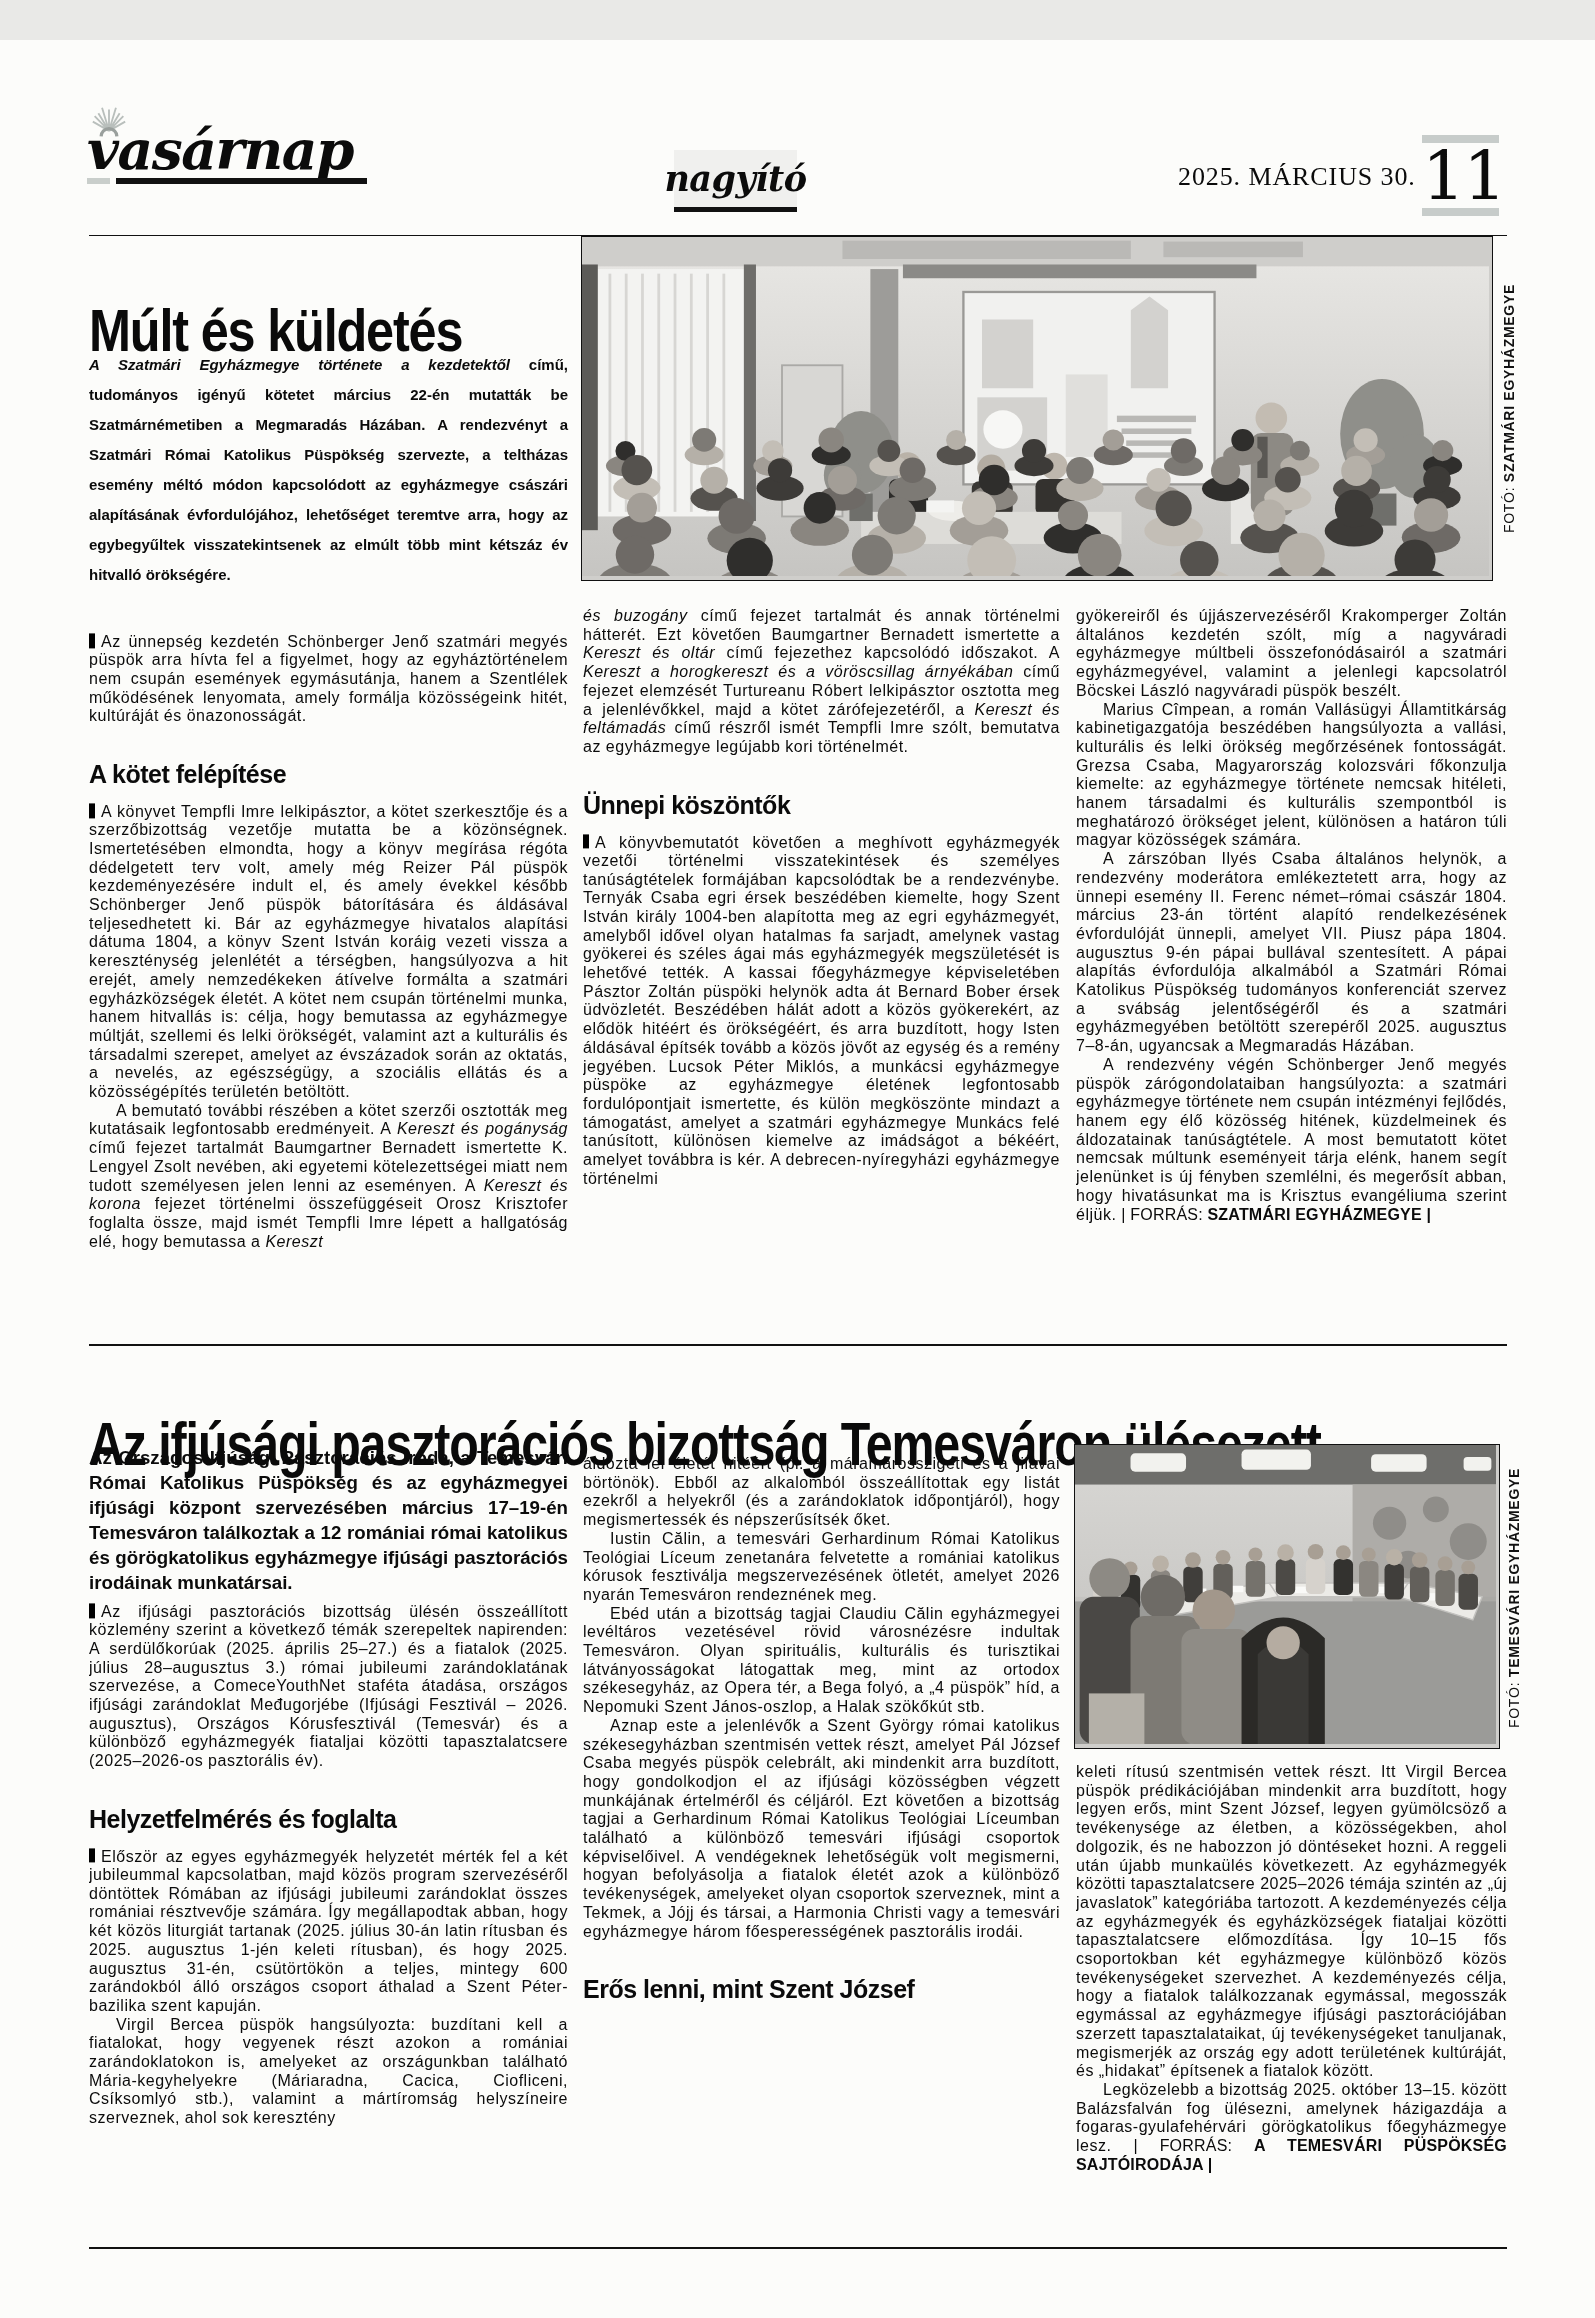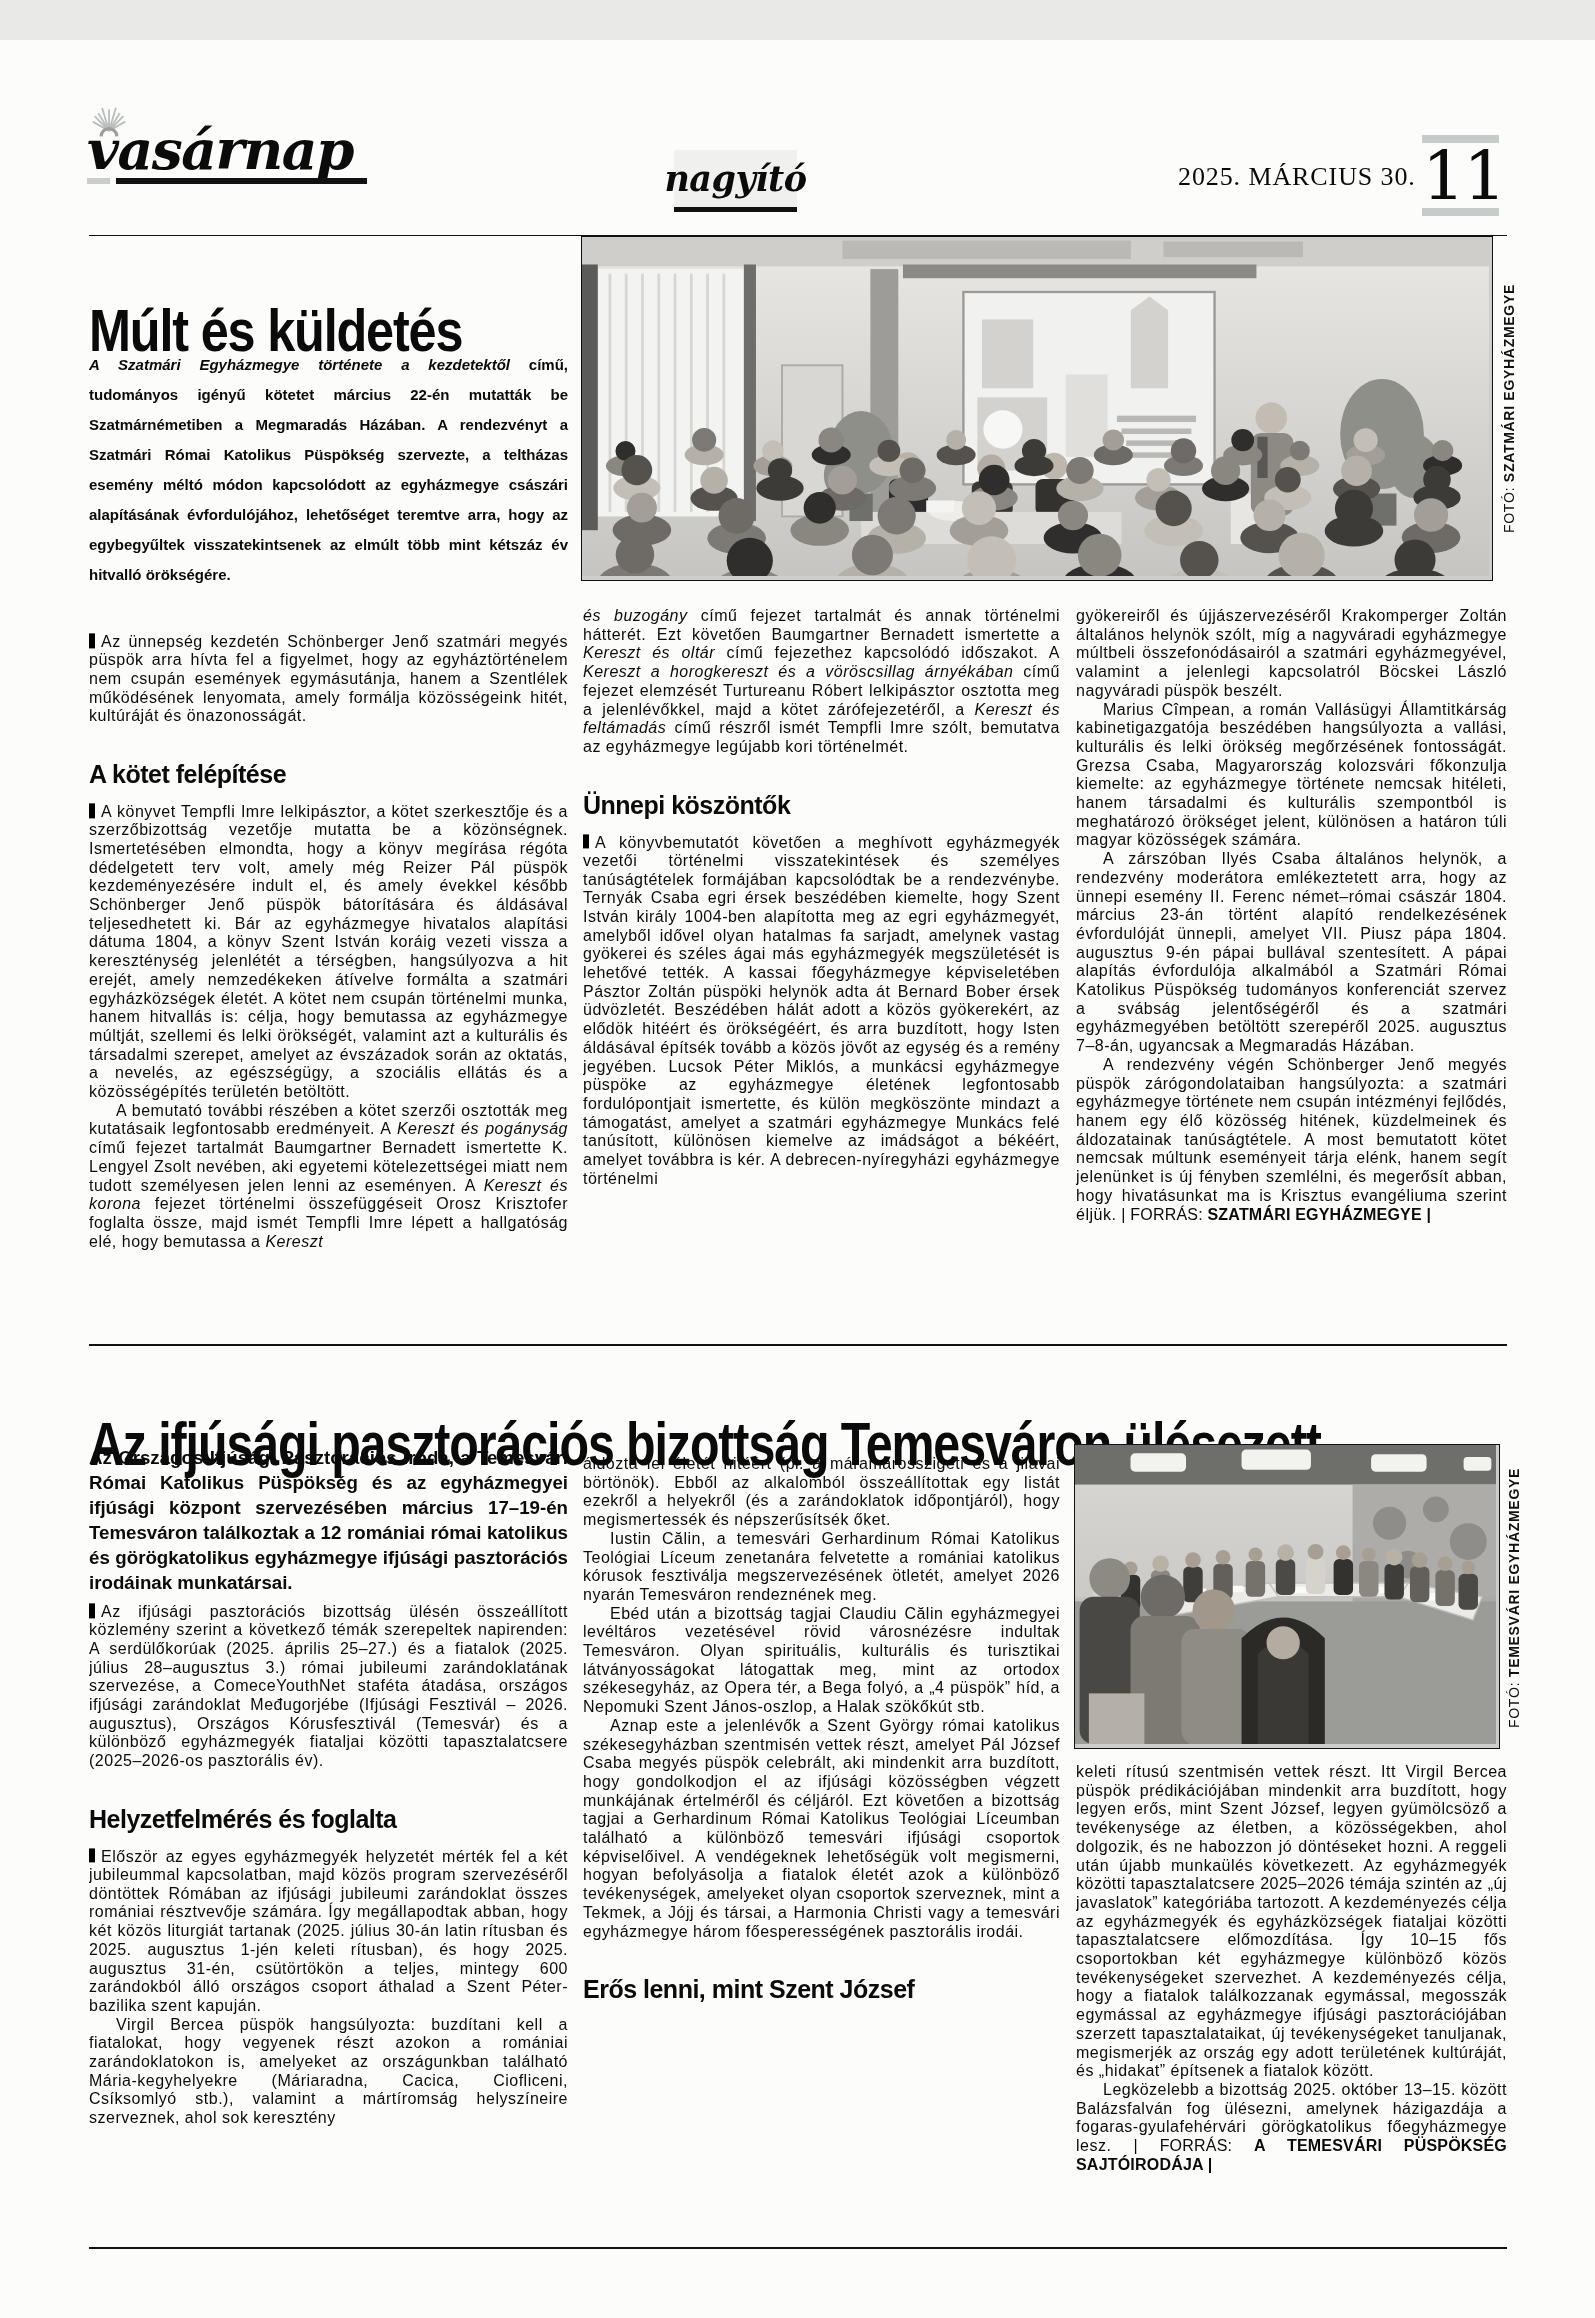--- a/index.html
+++ b/index.html
@@ -280,21 +280,21 @@
       <h3>A kötet felépítése</h3>
       <p class="marked ">A könyvet Tempfli Imre lelkipásztor, a kötet szerkesztője és a szerzőbizottság vezetője mutatta be a közönségnek. Ismertetésében elmondta, hogy a könyv megírása régóta dédelgetett terv volt, amely még Reizer Pál püspök kezdeményezésére indult el, és amely évekkel később Schönberger Jenő püspök bátorítására és áldásával teljesedhetett ki. Bár az egyházmegye hivatalos alapítási dátuma 1804, a könyv Szent István koráig vezeti vissza a kereszténység jelenlétét a térségben, hangsúlyozva a hit erejét, amely nemzedékeken átívelve formálta a szatmári egyházközségek életét. A kötet nem csupán történelmi munka, hanem hitvallás is: célja, hogy bemutassa az egyházmegye múltját, szellemi és lelki örökségét, valamint azt a kulturális és társadalmi szerepet, amelyet az évszázadok során az oktatás, a nevelés, az egészségügy, a szociális ellátás és a közösségépítés területén betöltött.</p>
       <p class="ind">A bemutató további részében a kötet szerzői osztották meg kutatásaik legfontosabb eredményeit. A <span class="it">Kereszt és pogányság</span> című fejezet tartalmát Baumgartner Bernadett ismertette K. Lengyel Zsolt nevében, aki egyetemi kötelezettségei miatt nem tudott személyesen jelen lenni az eseményen. A <span class="it">Kereszt és korona</span> fejezet történelmi összefüggéseit Orosz Krisztofer foglalta össze, majd ismét Tempfli Imre lépett a hallgatóság elé, hogy bemutassa a <span class="it">Kereszt</span></p>
     </div>
   <div class="col" id="a1c2">
       <p class=""><span class="it">és buzogány</span> című fejezet tartalmát és annak történelmi hátterét. Ezt követően Baumgartner Bernadett ismertette a <span class="it">Kereszt és oltár</span> című fejezethez kapcsolódó időszakot. A <span class="it">Kereszt a horogkereszt és a vöröscsillag árnyékában</span> című fejezet elemzését Turtureanu Róbert lelkipásztor osztotta meg a jelenlévőkkel, majd a kötet zárófejezetéről, a <span class="it">Kereszt és feltámadás</span> című részről ismét Tempfli Imre szólt, bemutatva az egyházmegye legújabb kori történelmét.</p>
       <h3>Ünnepi köszöntők</h3>
       <p class="marked ">A könyvbemutatót követően a meghívott egyházmegyék vezetői történelmi visszatekintések és személyes tanúságtételek formájában kapcsolódtak be a rendezvénybe. Ternyák Csaba egri érsek beszédében kiemelte, hogy Szent István király 1004-ben alapította meg az egri egyházmegyét, amelyből idővel olyan hatalmas fa sarjadt, amelynek vastag gyökerei és széles ágai más egyházmegyék megszületését is lehetővé tették. A kassai főegyházmegye képviseletében Pásztor Zoltán püspöki helynök adta át Bernard Bober érsek üdvözletét. Beszédében hálát adott a közös gyökerekért, az elődök hitéért és örökségéért, és arra buzdított, hogy Isten áldásával építsék tovább a közös jövőt az egység és a remény jegyében. Lucsok Péter Miklós, a munkácsi egyházmegye püspöke az egyházmegye életének legfontosabb fordulópontjait ismertette, és külön megköszönte mindazt a támogatást, amelyet a szatmári egyházmegye Munkács felé tanúsított, különösen kiemelve az imádságot a békéért, amelyet továbbra is kér. A debrecen-nyíregyházi egyházmegye történelmi</p>
     </div>
   <div class="col" id="a1c3">
-      <p class="">gyökereiről és újjászervezéséről Krakomperger Zoltán általános helynök szólt, míg a nagyváradi egyházmegye múltbeli összefonódásairól a szatmári egyházmegyével, valamint a jelenlegi kapcsolatról Böcskei László nagyváradi püspök beszélt.</p>
+      <p class="">gyökereiről és újjászervezéséről Krakomperger Zoltán általános kezdetén szólt, míg a nagyváradi egyházmegye múltbeli összefonódásairól a szatmári egyházmegyével, valamint a jelenlegi kapcsolatról Böcskei László nagyváradi püspök beszélt.</p>
       <p class="ind">Marius Cîmpean, a román Vallásügyi Államtitkárság kabinetigazgatója beszédében hangsúlyozta a vallási, kulturális és lelki örökség megőrzésének fontosságát. Grezsa Csaba, Magyarország kolozsvári főkonzulja kiemelte: az egyházmegye története nemcsak hitéleti, hanem társadalmi és kulturális szempontból is meghatározó örökséget jelent, különösen a határon túli magyar közösségek számára.</p>
       <p class="ind">A zárszóban Ilyés Csaba általános helynök, a rendezvény moderátora emlékeztetett arra, hogy az ünnepi esemény II. Ferenc német–római császár 1804. március 23-án történt alapító rendelkezésének évfordulóját ünnepli, amelyet VII. Piusz pápa 1804. augusztus 9-én pápai bullával szentesített. A pápai alapítás évfordulója alkalmából a Szatmári Római Katolikus Püspökség tudományos konferenciát szervez a svábság jelentőségéről és a szatmári egyházmegyében betöltött szerepéről 2025. augusztus 7–8-án, ugyancsak a Megmaradás Házában.</p>
       <p class="ind">A rendezvény végén Schönberger Jenő megyés püspök zárógondolataiban hangsúlyozta: a szatmári egyházmegye története nem csupán intézményi fejlődés, hanem egy élő közösség hitének, küzdelmeinek és áldozatainak tanúságtétele. A most bemutatott kötet nemcsak múltunk eseményeit tárja elénk, hanem segít jelenünket is új fényben szemlélni, és megerősít abban, hogy hivatásunkat ma is Krisztus evangéliuma szerint éljük. <span class="src">| FORRÁS: </span><span class="src b">SZATMÁRI EGYHÁZMEGYE |</span></p>
     </div>
 
   <div class="rule" id="rule-mid"></div>
 
   <h1 class="headline" id="t2">Az ifjúsági pasztorációs bizottság Temesváron ülésezett</h1>
   <div class="lead" id="lead2">Az Országos Ifjúsági Pasztorációs Iroda, a Temesvári Római Katolikus Püspökség és az egyházmegyei ifjúsági központ szervezésében március 17–19-én Temesváron találkoztak a 12 romániai római katolikus és görögkatolikus egyházmegye ifjúsági pasztorációs irodáinak munkatársai.</div>
 

